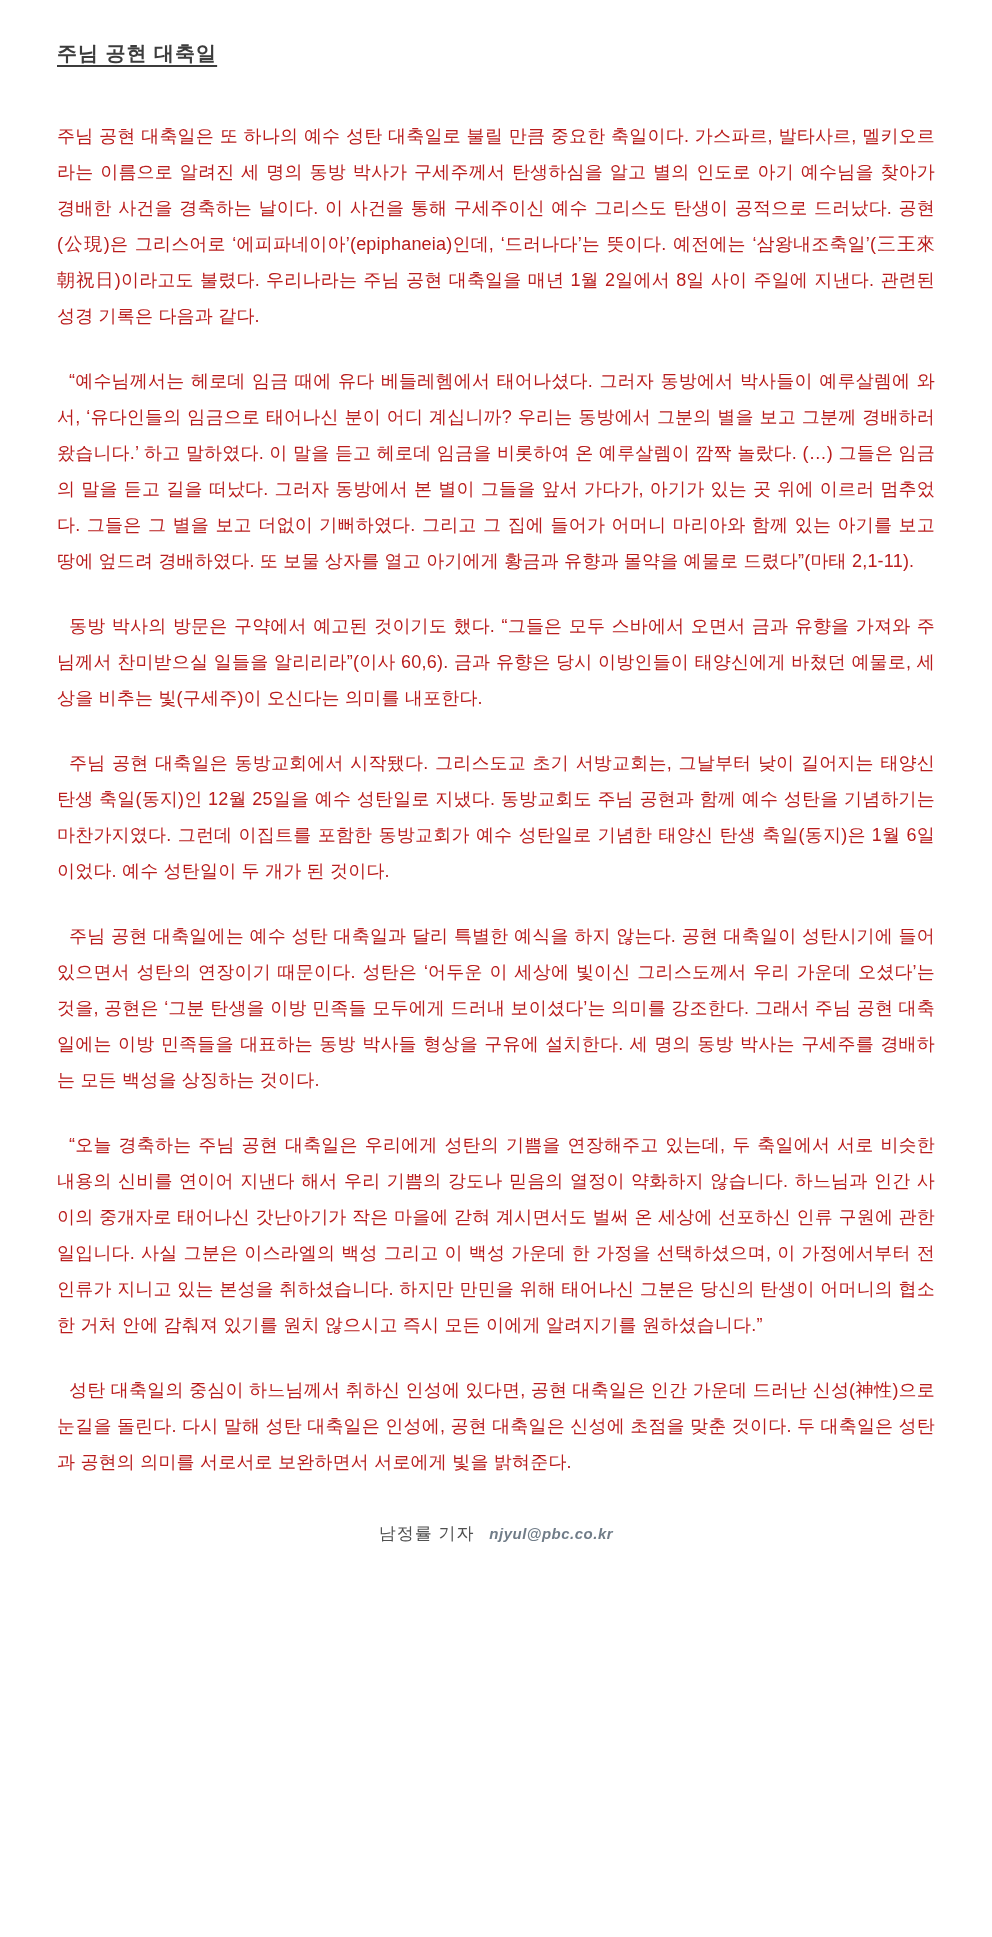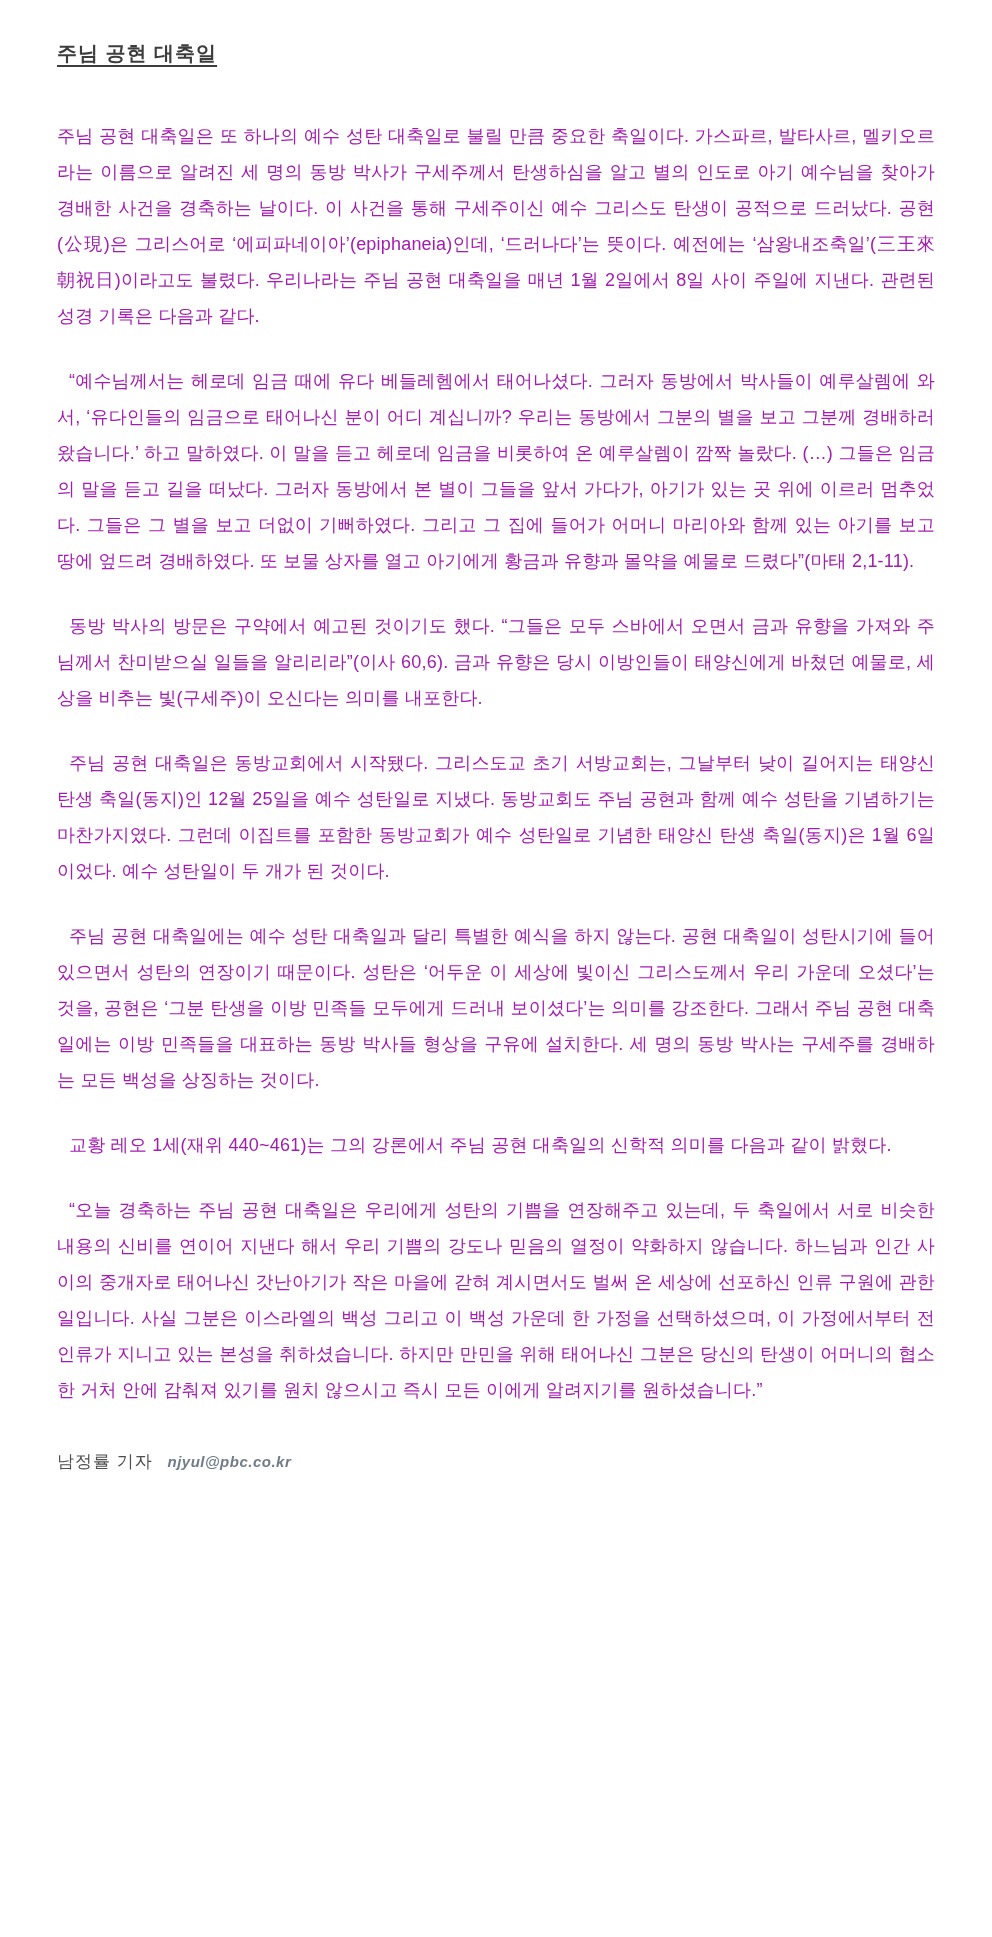--- a/index.html
+++ b/index.html
@@ -31,32 +31,32 @@
     width: 100%;
   }
   .article-body p {
     margin: 0 0 29px 0;
     font-size: 18px;
     line-height: 36px;
     text-align: justify;
     text-indent: 12px;
     letter-spacing: 0.2px;
     word-break: normal;
-    color: #a21caf;
+    color: #b91c1c;
   }
   .article-body p:first-child {
     text-indent: 0;
   }
   
   .article-body p:nth-child(8) {
     margin-top: -23px;
   }
   .byline {
     margin-top: 40px;
-    text-align: left;
+    text-align: center;
     font-size: 17px;
     line-height: 28px;
     color: #4f4f4f;
     white-space: nowrap;
   }
   .byline .reporter {
     letter-spacing: 1px;
   }
   .byline .email {
     margin-left: 10px;
@@ -73,22 +73,22 @@
 
 
 <h1 class="article-title">주님 공현 대축일</h1>
 
 <div class="article-body">
     <p>주님 공현 대축일은 또 하나의 예수 성탄 대축일로 불릴 만큼 중요한 축일이다. 가스파르, 발타사르, 멜키오르라는 이름으로 알려진 세 명의 동방 박사가 구세주께서 탄생하심을 알고 별의 인도로 아기 예수님을 찾아가 경배한 사건을 경축하는 날이다. 이 사건을 통해 구세주이신 예수 그리스도 탄생이 공적으로 드러났다. 공현(公現)은 그리스어로 ‘에피파네이아’(epiphaneia)인데, ‘드러나다’는 뜻이다. 예전에는 ‘삼왕내조축일’(三王來朝祝日)이라고도 불렸다. 우리나라는 주님 공현 대축일을 매년 1월 2일에서 8일 사이 주일에 지낸다. 관련된 성경 기록은 다음과 같다.</p>
     <p>“예수님께서는 헤로데 임금 때에 유다 베들레헴에서 태어나셨다. 그러자 동방에서 박사들이 예루살렘에 와서, ‘유다인들의 임금으로 태어나신 분이 어디 계십니까? 우리는 동방에서 그분의 별을 보고 그분께 경배하러 왔습니다.’ 하고 말하였다. 이 말을 듣고 헤로데 임금을 비롯하여 온 예루살렘이 깜짝 놀랐다. (…) 그들은 임금의 말을 듣고 길을 떠났다. 그러자 동방에서 본 별이 그들을 앞서 가다가, 아기가 있는 곳 위에 이르러 멈추었다. 그들은 그 별을 보고 더없이 기뻐하였다. 그리고 그 집에 들어가 어머니 마리아와 함께 있는 아기를 보고 땅에 엎드려 경배하였다. 또 보물 상자를 열고 아기에게 황금과 유향과 몰약을 예물로 드렸다”(마태 2,1-11).</p>
     <p>동방 박사의 방문은 구약에서 예고된 것이기도 했다. “그들은 모두 스바에서 오면서 금과 유향을 가져와 주님께서 찬미받으실 일들을 알리리라”(이사 60,6). 금과 유향은 당시 이방인들이 태양신에게 바쳤던 예물로, 세상을 비추는 빛(구세주)이 오신다는 의미를 내포한다.</p>
     <p>주님 공현 대축일은 동방교회에서 시작됐다. 그리스도교 초기 서방교회는, 그날부터 낮이 길어지는 태양신 탄생 축일(동지)인 12월 25일을 예수 성탄일로 지냈다. 동방교회도 주님 공현과 함께 예수 성탄을 기념하기는 마찬가지였다. 그런데 이집트를 포함한 동방교회가 예수 성탄일로 기념한 태양신 탄생 축일(동지)은 1월 6일이었다. 예수 성탄일이 두 개가 된 것이다.</p>
     <p>주님 공현 대축일에는 예수 성탄 대축일과 달리 특별한 예식을 하지 않는다. 공현 대축일이 성탄시기에 들어 있으면서 성탄의 연장이기 때문이다. 성탄은 ‘어두운 이 세상에 빛이신 그리스도께서 우리 가운데 오셨다’는 것을, 공현은 ‘그분 탄생을 이방 민족들 모두에게 드러내 보이셨다’는 의미를 강조한다. 그래서 주님 공현 대축일에는 이방 민족들을 대표하는 동방 박사들 형상을 구유에 설치한다. 세 명의 동방 박사는 구세주를 경배하는 모든 백성을 상징하는 것이다.</p>
-    <p>교황 레오 1세(재위 440~461)는 그의 강론에서 주님 공현 대축일의 신학적 의미를 다음과 같이 밝혔다.</p>
     <p>“오늘 경축하는 주님 공현 대축일은 우리에게 성탄의 기쁨을 연장해주고 있는데, 두 축일에서 서로 비슷한 내용의 신비를 연이어 지낸다 해서 우리 기쁨의 강도나 믿음의 열정이 약화하지 않습니다. 하느님과 인간 사이의 중개자로 태어나신 갓난아기가 작은 마을에 갇혀 계시면서도 벌써 온 세상에 선포하신 인류 구원에 관한 일입니다. 사실 그분은 이스라엘의 백성 그리고 이 백성 가운데 한 가정을 선택하셨으며, 이 가정에서부터 전 인류가 지니고 있는 본성을 취하셨습니다. 하지만 만민을 위해 태어나신 그분은 당신의 탄생이 어머니의 협소한 거처 안에 감춰져 있기를 원치 않으시고 즉시 모든 이에게 알려지기를 원하셨습니다.”</p>
+    <p>성탄 대축일의 중심이 하느님께서 취하신 인성에 있다면, 공현 대축일은 인간 가운데 드러난 신성(神性)으로 눈길을 돌린다. 다시 말해 성탄 대축일은 인성에, 공현 대축일은 신성에 초점을 맞춘 것이다. 두 대축일은 성탄과 공현의 의미를 서로서로 보완하면서 서로에게 빛을 밝혀준다.</p>
   </div>
 
 <div class="byline">
   <span class="reporter">남정률 기자</span>
   <span class="email">njyul@pbc.co.kr</span>
 </div>
 
 
 
 

